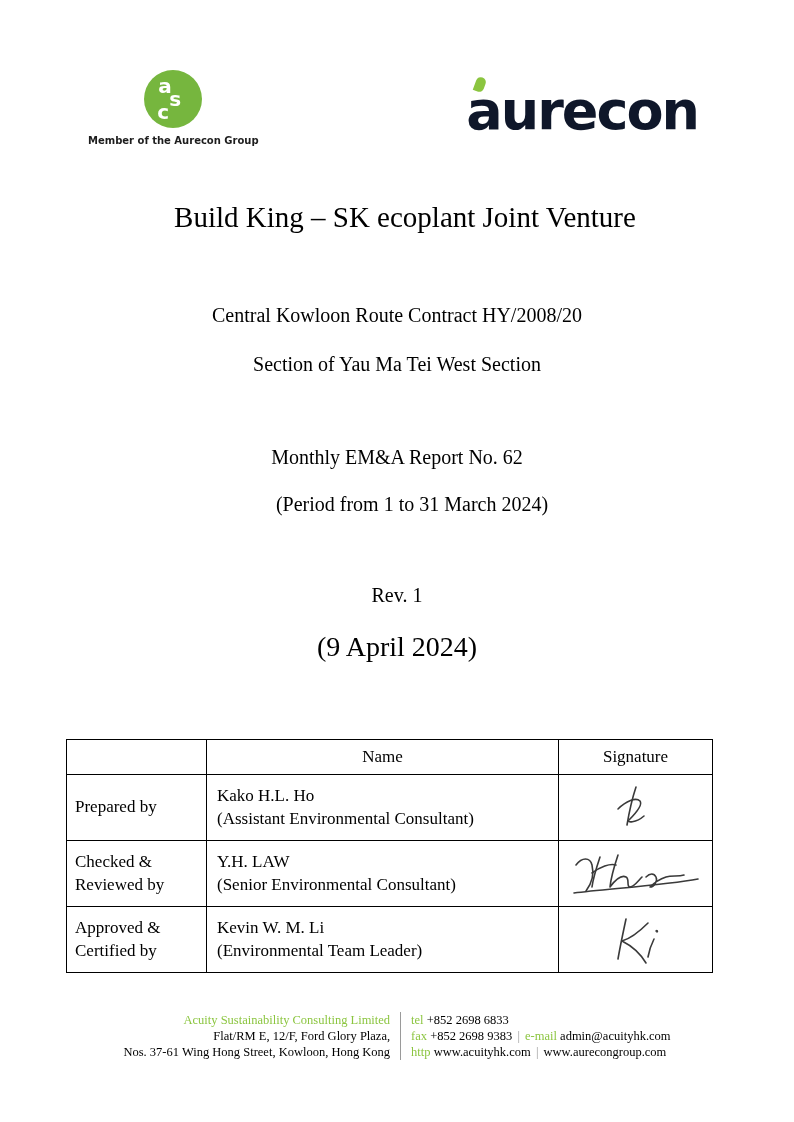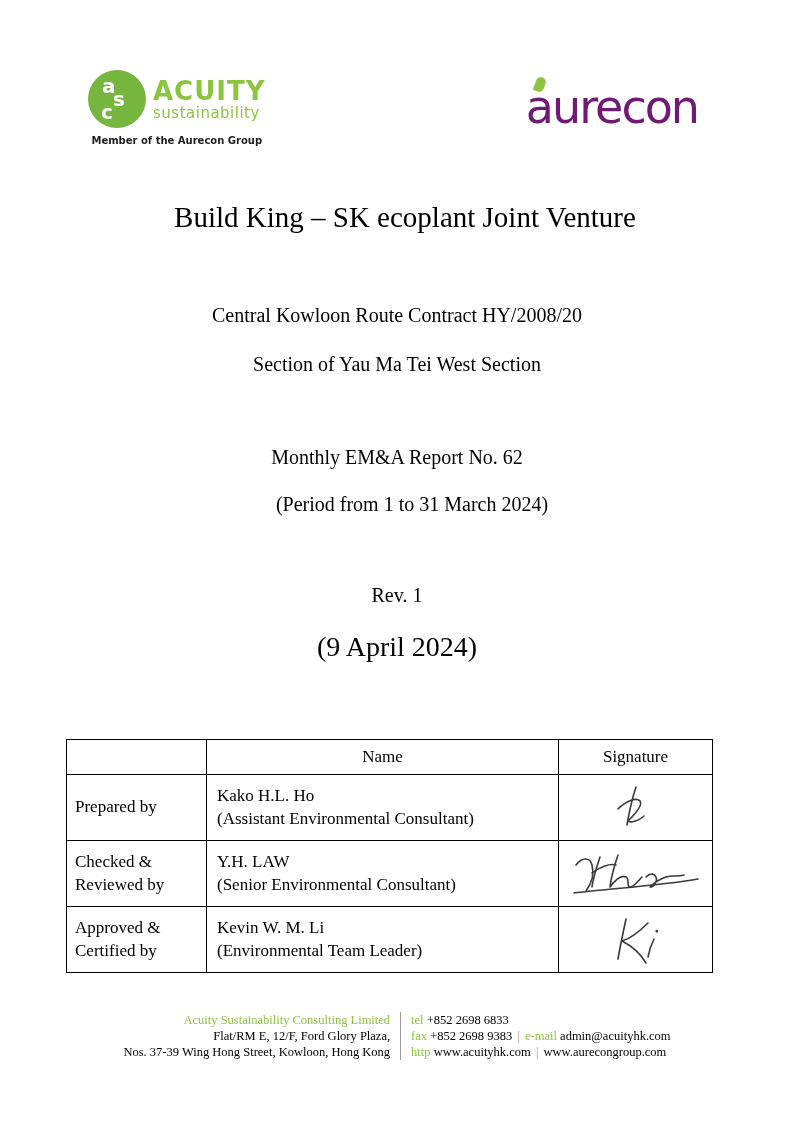--- a/index.html
+++ b/index.html
@@ -14,21 +14,21 @@
   .acuity-mark{position:relative;width:58px;height:58px;border-radius:50%;background:#76b63e;flex:0 0 auto;}
   .acuity-mark span{position:absolute;color:#fff;font-family:"DejaVu Sans", sans-serif;font-weight:bold;font-size:20px;line-height:1;}
   .m-a{top:6px;left:14px;}
   .m-s{top:19px;left:25px;}
   .m-c{top:32px;left:13px;}
   .acuity-words{display:flex;flex-direction:column;line-height:1;}
   .acuity-name{font-family:"DejaVu Sans", sans-serif;font-weight:bold;font-size:26px;color:#8bc53f;letter-spacing:1px;}
   .acuity-tag{font-family:"DejaVu Sans", sans-serif;font-size:15px;color:#8bc53f;letter-spacing:.5px;margin-top:2px;}
   .acuity-member{font-family:"DejaVu Sans", sans-serif;font-size:10px;font-weight:bold;color:#1d1d1d;margin-top:7px;}
   .aurecon{position:relative;margin-top:14px;}
-  .aurecon-word{font-family:"DejaVu Sans", sans-serif;font-weight:normal;font-size:46px;line-height:1;color:#701a75;letter-spacing:-2px;}
+  .aurecon-word{font-family:"DejaVu Sans", sans-serif;font-weight:bold;font-size:54px;line-height:1;color:#0f172a;letter-spacing:-2px;}
   .aurecon-accent{position:absolute;top:-7px;left:9px;width:10px;height:15px;background:#8bc53f;
     border-radius:8px 8px 8px 0;transform:rotate(20deg);}
   
   .t-main{margin-top:55px;text-align:center;font-size:29px;padding-left:16px;}
   .t-contract{margin-top:70px;text-align:center;font-size:20px;}
   .t-section{margin-top:26px;text-align:center;font-size:20px;}
   .t-report{margin-top:70px;text-align:center;font-size:20px;}
   .t-period{margin-top:24px;text-align:center;font-size:20px;padding-left:30px;}
   .t-rev{margin-top:68px;text-align:center;font-size:20px;}
   .t-date{margin-top:24px;text-align:center;font-size:28px;}
@@ -57,24 +57,20 @@
 </head>
 <body>
 
 <div class="logos">
   <div class="acuity">
     <div class="acuity-top">
       <div class="acuity-mark">
         <span class="m-a">a</span>
         <span class="m-s">s</span>
         <span class="m-c">c</span>
-      </div>
-      <div class="acuity-words">
-        <span class="acuity-name">ACUITY</span>
-        <span class="acuity-tag">sustainability</span>
       </div>
     </div>
     <div class="acuity-member">Member of the Aurecon Group</div>
   </div>
   <div class="aurecon">
     <span class="aurecon-accent"></span>
     <span class="aurecon-word">aurecon</span>
   </div>
 </div>
 
@@ -147,21 +143,21 @@
         </svg>
       </td>
     </tr>
   </tbody>
 </table>
 
 <div class="footer">
   <div class="f-left">
     <div class="f-company">Acuity Sustainability Consulting Limited</div>
     <div>Flat/RM E, 12/F, Ford Glory Plaza,</div>
-    <div>Nos. 37-39 Wing Hong Street, Kowloon, Hong Kong</div>
+    <div>Nos. 37-61 Wing Hong Street, Kowloon, Hong Kong</div>
   </div>
   <div class="f-divider"></div>
   <div class="f-right">
     <div class="f-line">
       <span class="green">tel</span>
       <span>+852 2698 6833</span>
     </div>
     <div class="f-line">
       <span class="green">fax</span>
       <span>+852 2698 9383</span>

